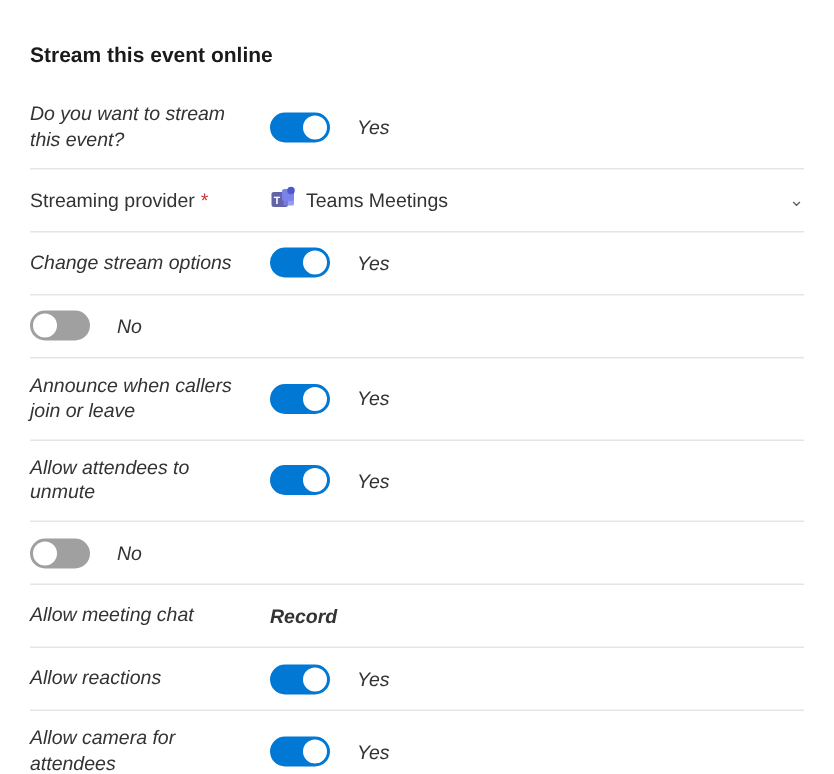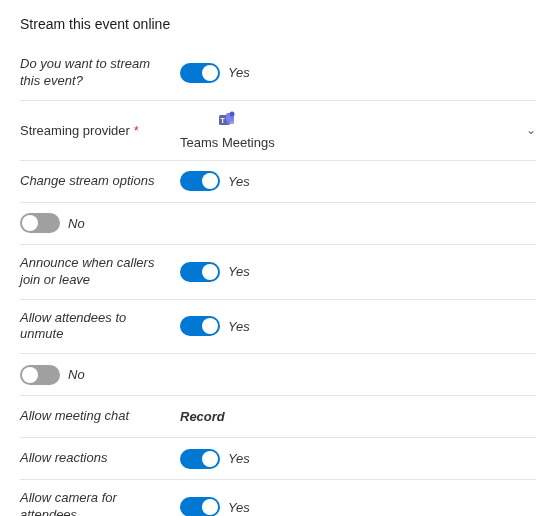--- a/index.html
+++ b/index.html
@@ -9,23 +9,24 @@
       color: #333;
       background: #fff;
       width: 556px;
       min-height: 516px;
     }
     .container {
       padding: 16px 20px;
     }
     .section-title {
       font-size: 14px;
-      font-weight: 400;
+      font-weight: 700;
       margin-bottom: 14px;
       color: #1a1a1a;
+      margin-top: 12px;
     }
     .row {
       display: flex;
       align-items: center;
       padding: 10px 0;
       border-bottom: 1px solid #e5e5e5;
       min-height: 42px;
       font-style: italic;
     }
     .row:last-child {
@@ -39,21 +40,21 @@
       padding-right: 12px;
       line-height: 1.3;
       display: flex;
       align-items: center;
       gap: 4px;
     }
     .row-value {
       flex: 1;
       display: flex;
       align-items: center;
-      gap: 8px;
+      gap: 18px;
       font-size: 13px;
       color: #333;
     }
     
     .toggle {
       position: relative;
       width: 40px;
       height: 20px;
       border-radius: 10px;
       cursor: pointer;
@@ -109,21 +110,20 @@
     .provider-value {
       flex: 1;
       display: flex;
       align-items: center;
       justify-content: space-between;
     }
     .provider-name {
       display: flex;
       align-items: center;
       gap: 6px;
-      flex-direction: column;
     }
     .teams-icon {
       width: 18px;
       height: 18px;
       display: inline-flex;
       align-items: center;
       justify-content: center;
     }
     .chevron-icon {
       color: #666;

